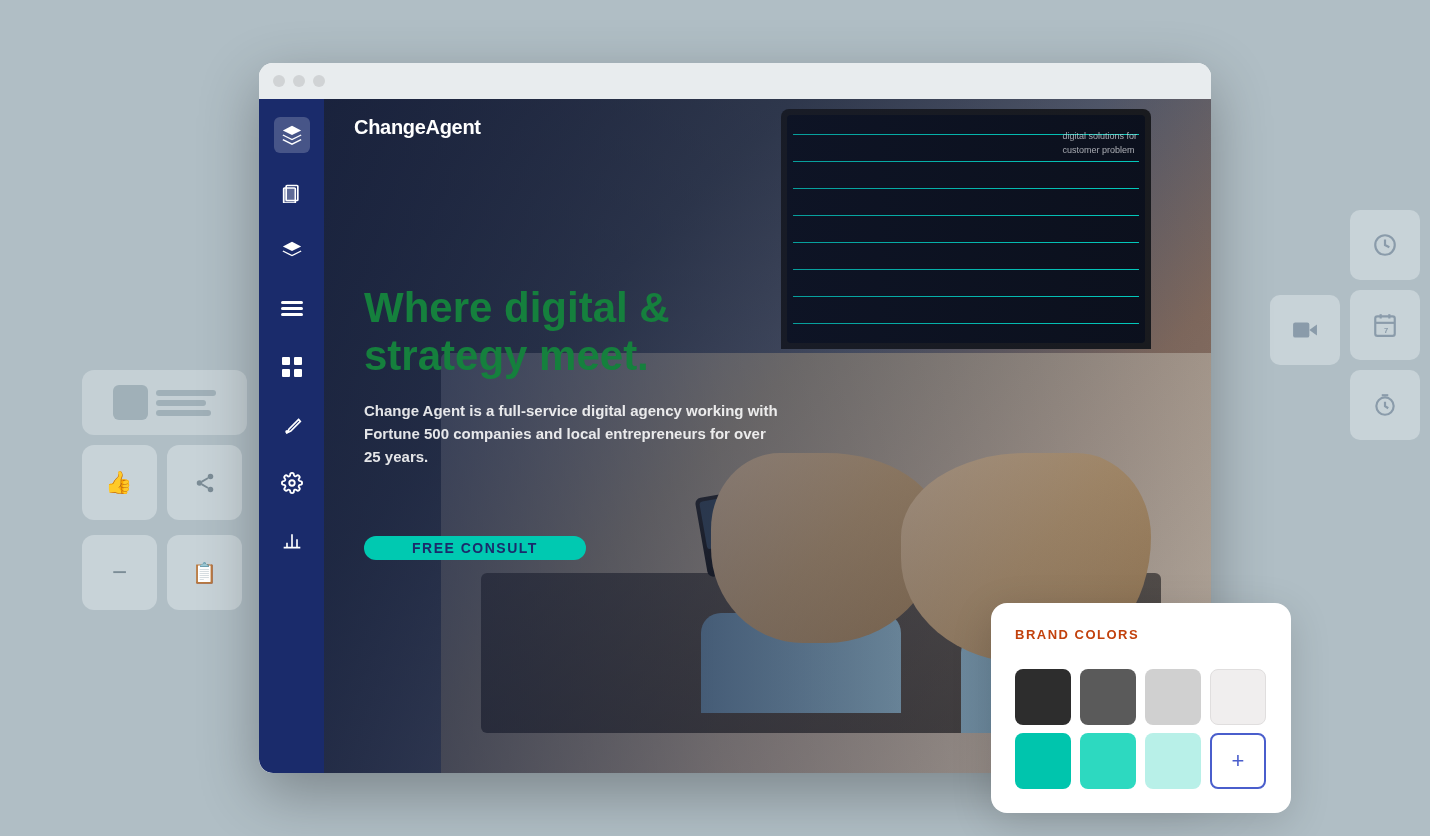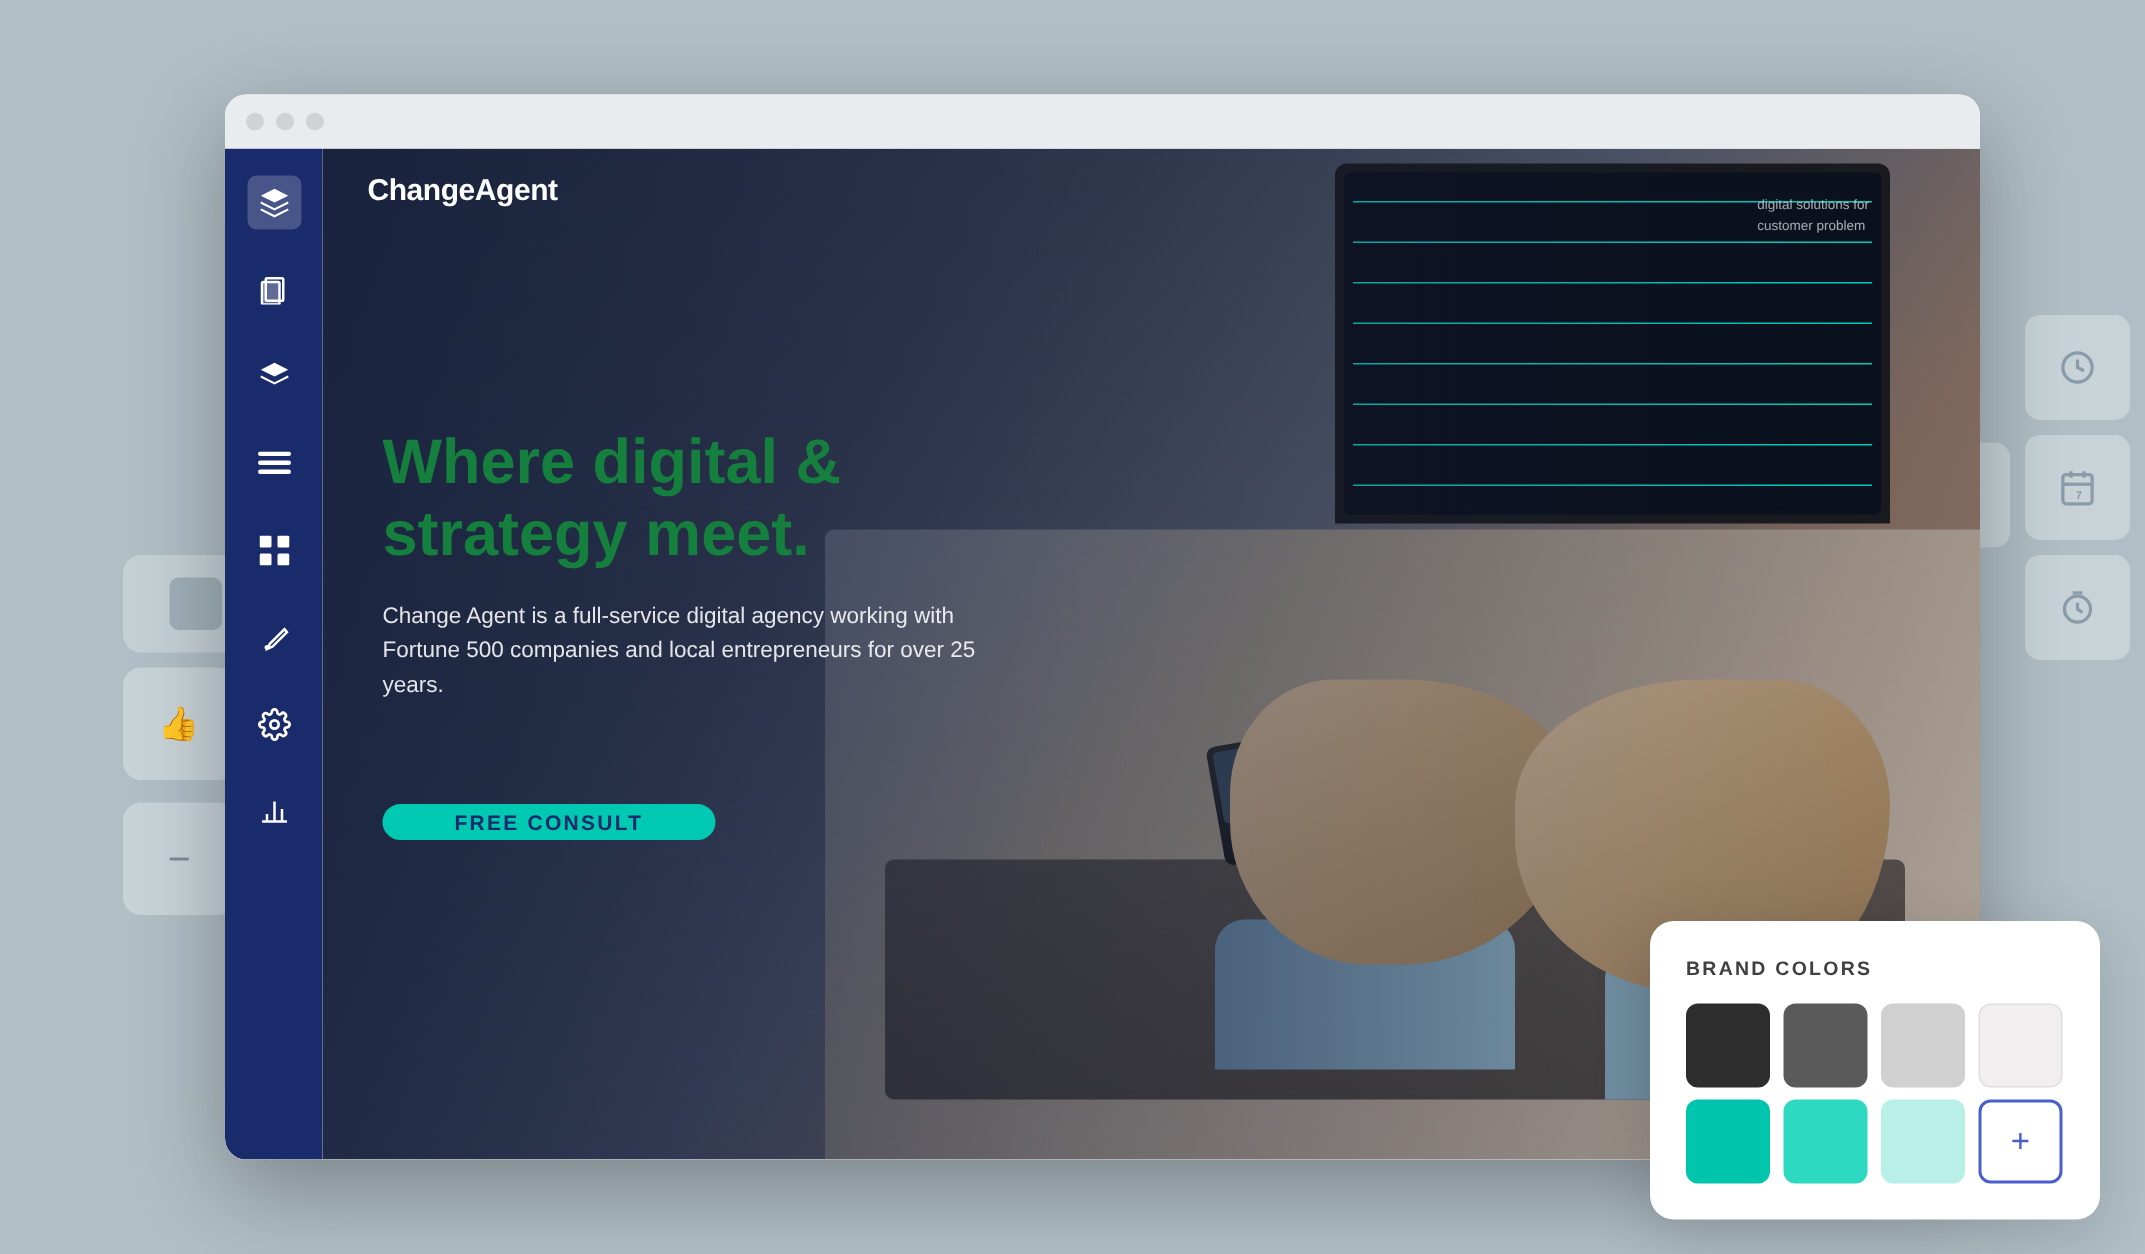--- a/index.html
+++ b/index.html
@@ -47,21 +47,21 @@
       display: flex;
       align-items: center;
       justify-content: center;
       color: #7b8c96;
       font-size: 22px;
     }
 
     
     .browser-window {
       position: relative;
-      width: 1170px;
+      width: 952px;
       height: 710px;
       background: #fff;
       border-radius: 14px;
       box-shadow: 0 20px 60px rgba(0,0,0,0.3);
       overflow: visible;
       z-index: 10;
     }
 
     .browser-titlebar {
       height: 36px;
@@ -179,21 +179,21 @@
       font-weight: 800;
       line-height: 1.15;
       margin-bottom: 18px;
     }
 
     .hero-subtitle {
       color: rgba(255,255,255,0.88);
       font-size: 15px;
       line-height: 1.55;
       margin-bottom: 32px;
-      font-weight: 400;
+      font-weight: 700;
     }
 
     .cta-button {
       display: inline-block;
       background: #00c9b1;
       color: #1a2b6b;
       font-size: 14px;
       font-weight: 800;
       letter-spacing: 1.5px;
       padding: 4px 48px;
@@ -214,22 +214,22 @@
       border-radius: 16px;
       padding: 24px;
       box-shadow: 0 10px 40px rgba(0,0,0,0.15);
       z-index: 20;
     }
 
     .brand-colors-title {
       font-size: 13px;
       font-weight: 800;
       letter-spacing: 1.5px;
-      color: #404040;
-      margin-bottom: 16px;
+      color: #c2410c;
+      margin-bottom: 27px;
       text-transform: uppercase;
     }
 
     .colors-grid {
       display: grid;
       grid-template-columns: repeat(4, 1fr);
       gap: 8px;
     }
 
     .color-swatch {

